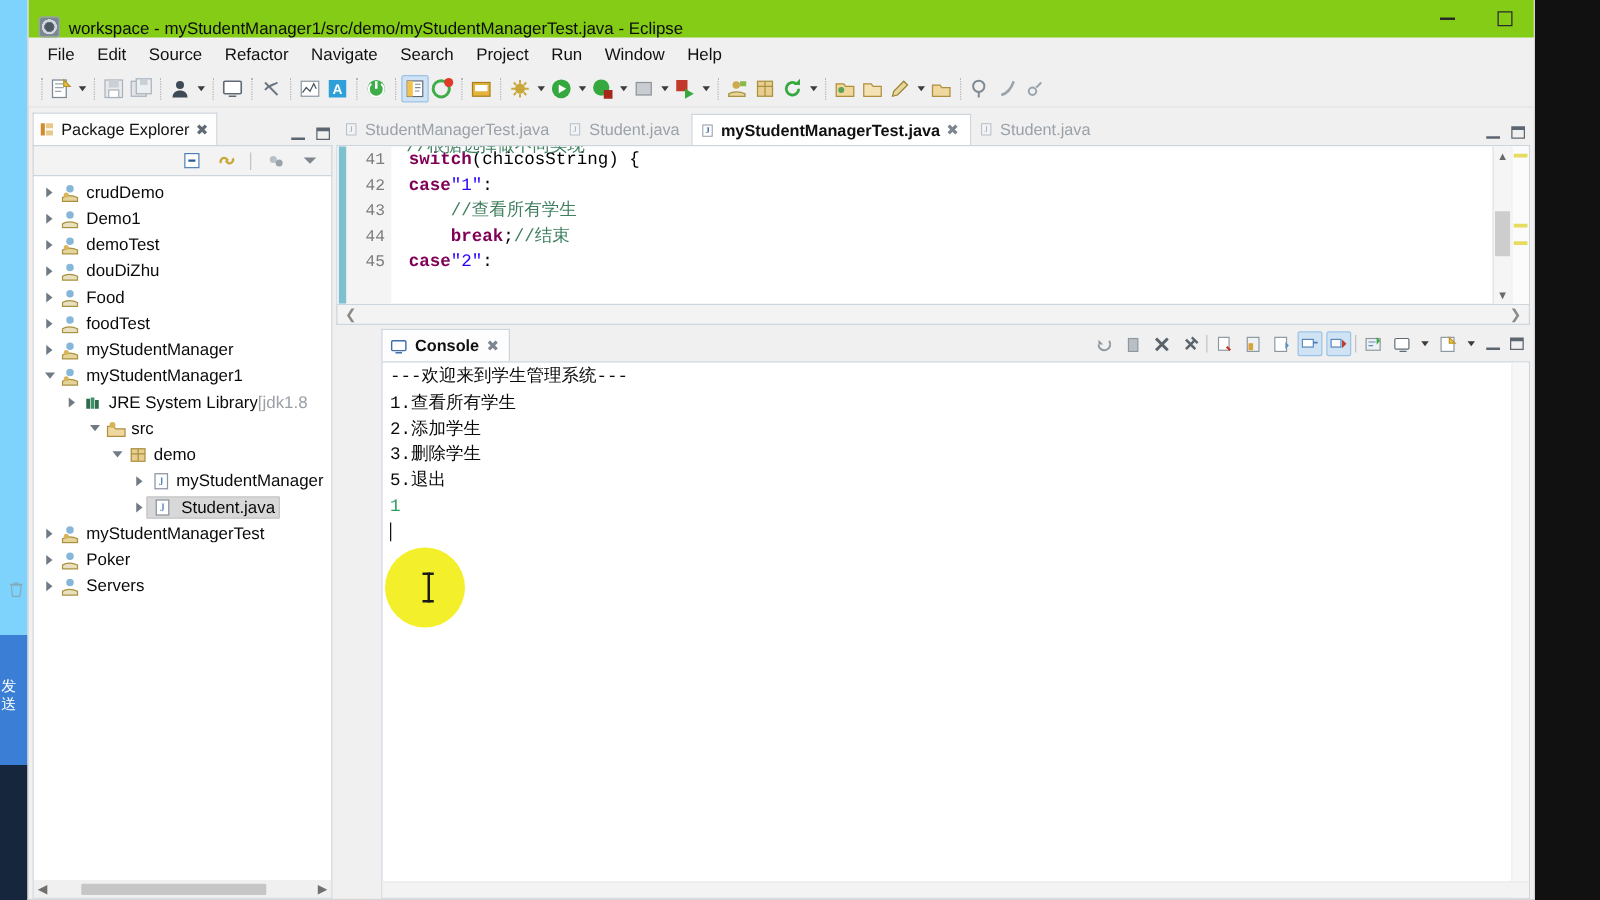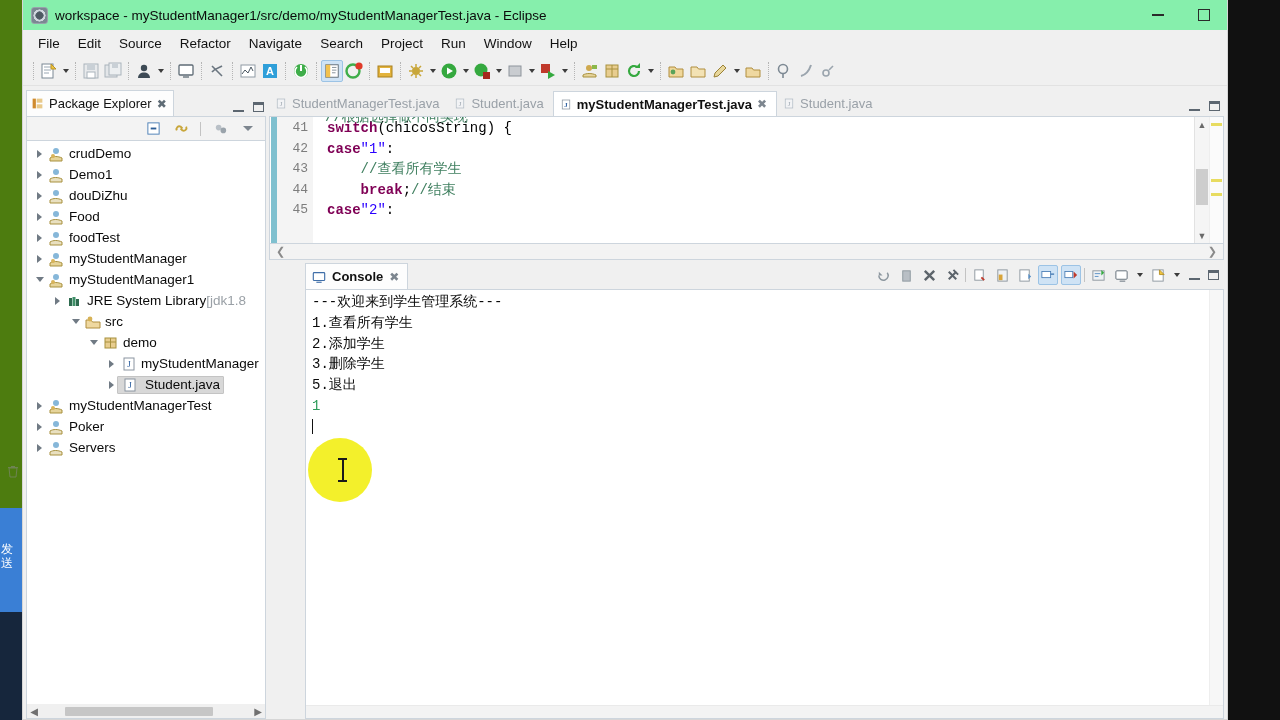--- a/index.html
+++ b/index.html
@@ -7,21 +7,21 @@
     width: 1280px; height: 720px;
     background: #0d0d0d;
     font-family: "Liberation Sans", "DejaVu Sans", sans-serif;
     overflow: hidden;
   }
   .screen { position: relative; width: 1280px; height: 720px; background: #111111; }
 
   
   .bg-blue-panel {
     position: absolute; left: 0; top: 0; width: 26px; height: 720px;
-    background: #4d7c0f;
+    background: #7dd3fc;
   }
   .bg-blue-strip {
     position: absolute; left: 0; top: 508px; width: 24px; height: 104px;
     background: #3a7fd5;
     color: #ffffff; font-size: 12px; line-height: 14px;
     padding: 34px 2px 0 1px; letter-spacing: -1px; overflow: hidden;
   }
   .bg-dark-strip {
     position: absolute; left: 0; top: 612px; width: 24px; height: 108px;
     background: #16263c;
@@ -34,22 +34,22 @@
   
   .win {
     position: absolute; left: 22px; top: 0; width: 1206px; height: 720px;
     background: #f0f0f0;
     border: 1px solid #d6d6d6; border-top: none;
     display: flex; flex-direction: column;
   }
 
   
   .titlebar {
-    height: 30px; background: #86efac;
-    display: flex; align-items: center; padding-left: 8px;
+    height: 30px; background: #84cc16;
+    display: flex; align-items: flex-end; padding-left: 8px;
     flex: none; position: relative;
   }
   .title-icon {
     width: 17px; height: 17px; flex: none; margin-right: 7px;
     background: radial-gradient(circle at 50% 50%, #6f7a86 0 38%, #cfd6dd 40% 56%, #7b8792 58% 100%);
     border-radius: 3px; border: 1px solid #98a2ab; position: relative;
   }
   .title-icon::after {
     content: ""; position: absolute; left: 4px; top: 4px; width: 7px; height: 7px;
     background: #4d5962; border-radius: 50%;
@@ -540,20 +540,31 @@
                   <path d="M1 12c3-2 8-2 12 0v3H1z" fill="#e9e0c0" stroke="#a8913f"></path>
                   <circle cx="7" cy="5" r="3" fill="#86b7d9"></circle>
                 </svg>
               </span>
             <span class="nlabel">Demo1</span>
           </div>
           <div class="node" style="padding-left:4px;">
             <span class="twisty closed"></span>
             <span class="nicon">
                 <svg width="16" height="16" viewBox="0 0 16 16">
+                  <path d="M1 12c3-2 8-2 12 0v3H1z" fill="#e6d49a" stroke="#a8913f"></path>
+                  <circle cx="7" cy="5" r="3" fill="#86b7d9"></circle>
+                  <circle cx="4" cy="10" r="2" fill="#d8b45a"></circle>
+                </svg>
+              </span>
+            <span class="nlabel">demoTest</span>
+          </div>
+          <div class="node" style="padding-left:4px;">
+            <span class="twisty closed"></span>
+            <span class="nicon">
+                <svg width="16" height="16" viewBox="0 0 16 16">
                   <path d="M1 12c3-2 8-2 12 0v3H1z" fill="#e9e0c0" stroke="#a8913f"></path>
                   <circle cx="7" cy="5" r="3" fill="#86b7d9"></circle>
                 </svg>
               </span>
             <span class="nlabel">douDiZhu</span>
           </div>
           <div class="node" style="padding-left:4px;">
             <span class="twisty closed"></span>
             <span class="nicon">
                 <svg width="16" height="16" viewBox="0 0 16 16">

